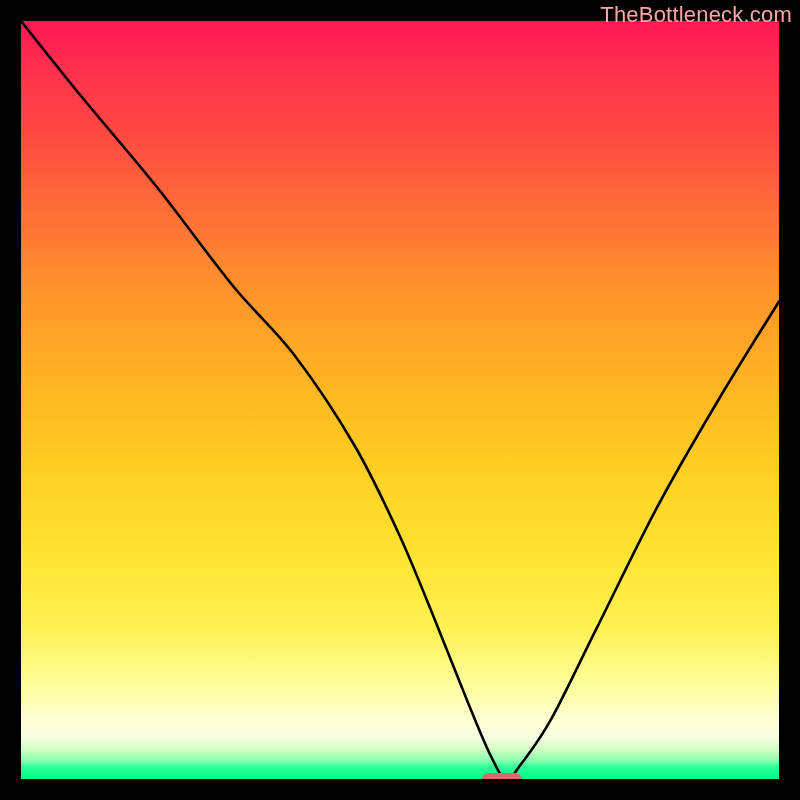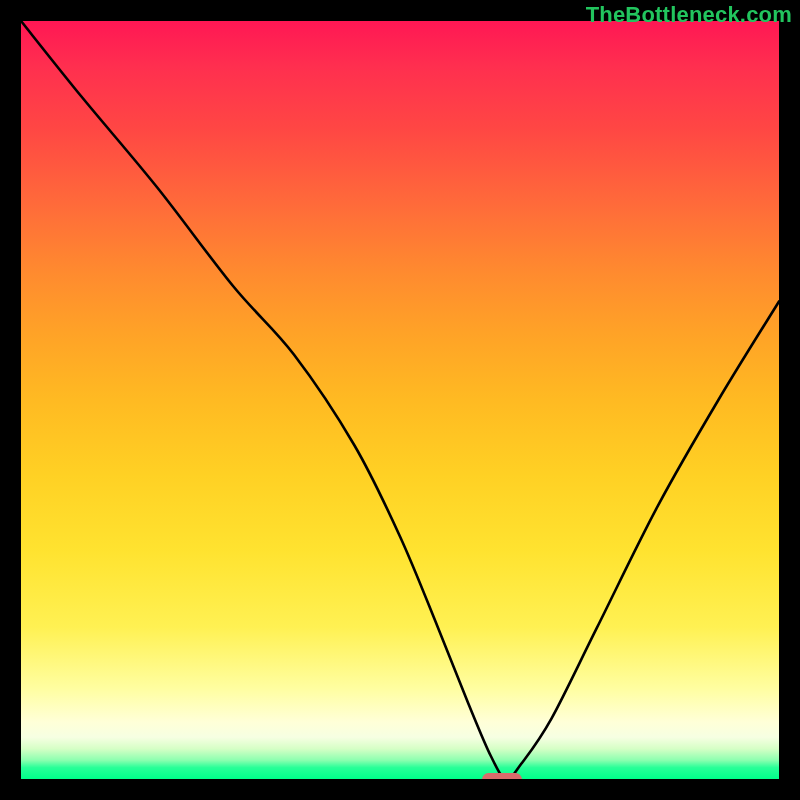--- a/index.html
+++ b/index.html
@@ -14,23 +14,23 @@
   .frame {
     position: relative;
     width: 800px;
     height: 800px;
     background: #000;
   }
   .watermark {
     position: absolute;
     top: 2px;
     right: 8px;
-    color: #22c55e;
+    color: #fca5a5;
     font-size: 22px;
-    font-weight: 700;
+    font-weight: 400;
     letter-spacing: 0.2px;
     z-index: 5;
   }
   .inner {
     position: absolute;
     left: 21px;
     top: 21px;
     width: 758px;
     height: 758px;
     overflow: hidden;

